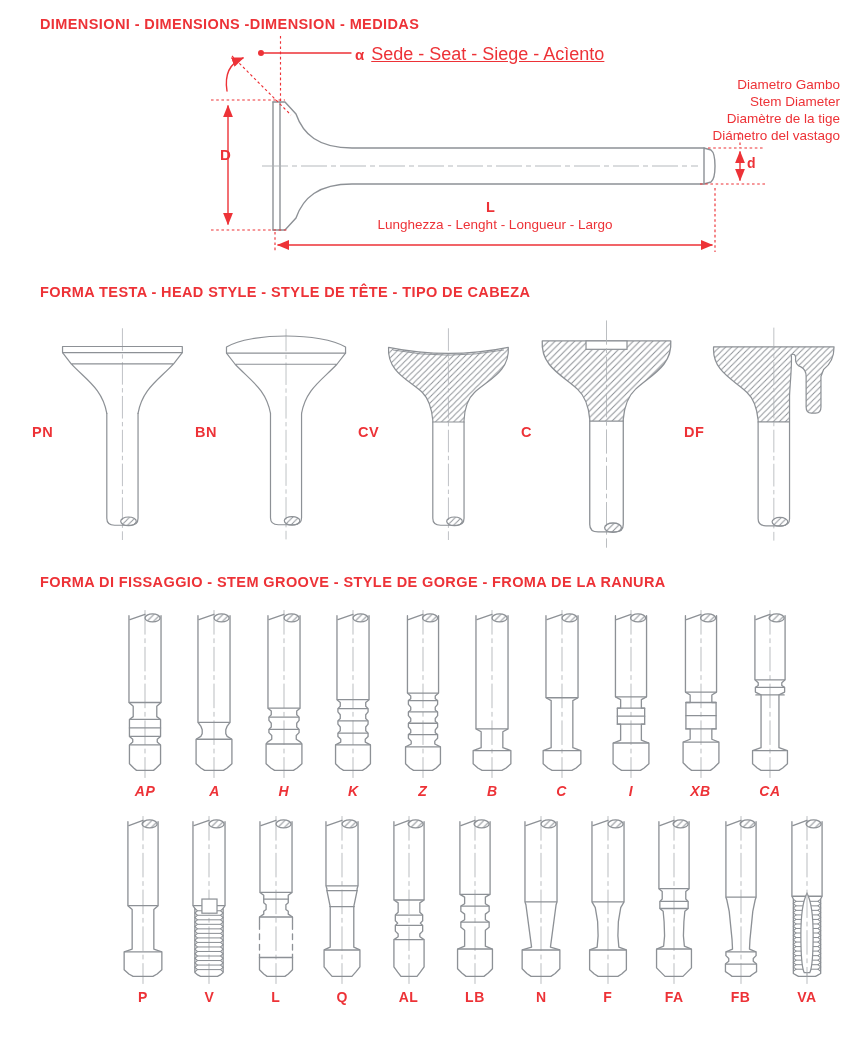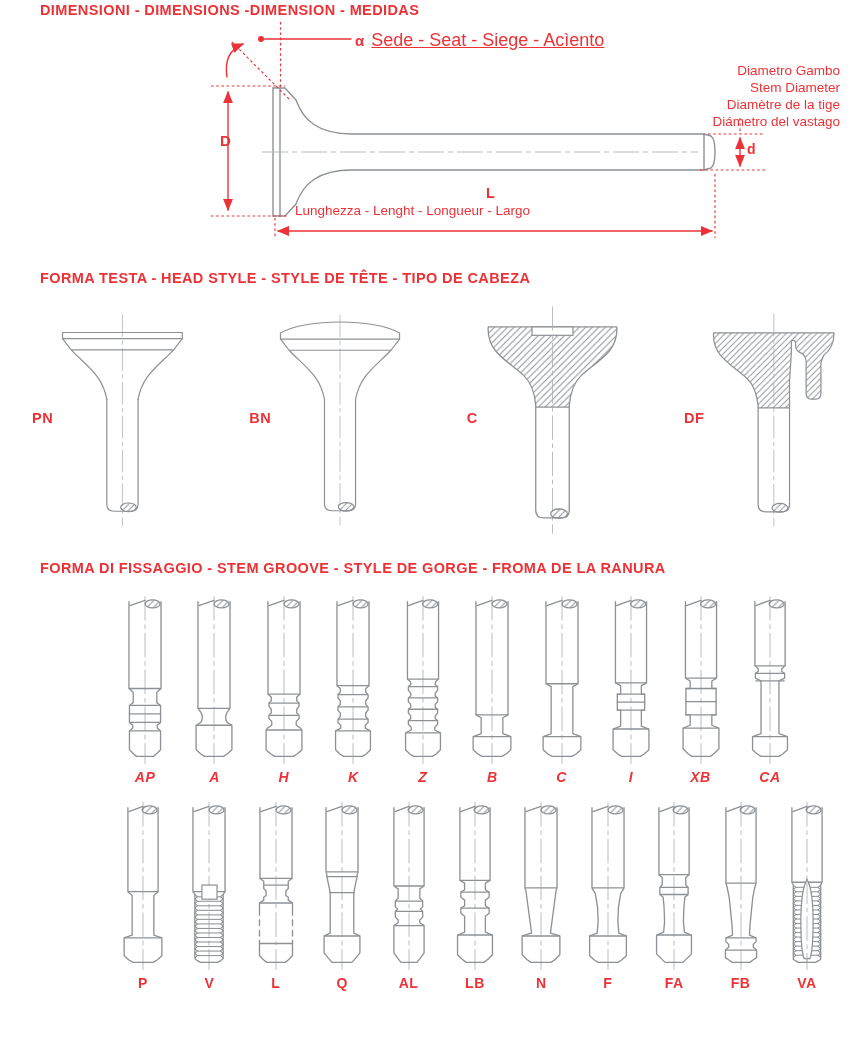--- a/index.html
+++ b/index.html
@@ -1,30 +1,30 @@
 <!DOCTYPE html>
 <html style="--accent: #ED3237; --line: #8D9196;"><head>
 <meta charset="utf-8">
 <style>
   :root{ --accent:#ED3237; --line:#8D9196; --cl:#ADB1B5; }
   html,body{margin:0;padding:0;background:#fff;}
   body{width:860px;font-family:"Liberation Sans",sans-serif;-webkit-font-smoothing:antialiased;}
   .page{width:860px;padding-bottom:18px;}
   h1.sec-title,h2.sec-title{color:var(--accent);font-size:14.5px;line-height:20px;font-weight:bold;
     letter-spacing:.4px;margin:0 0 0 40px;}
-  h1.sec-title{}
+  h1.sec-title{margin-top:14px;}
   .dim-drawing{position:relative;width:860px;height:244px;margin-top:2px;}
   .dim-drawing svg{position:absolute;left:0;top:0;}
   .dim-label{position:absolute;color:var(--accent);font-size:13.5px;line-height:17px;white-space:nowrap;}
   .dim-label.right{text-align:right;}
   .dim-sym{position:absolute;color:var(--accent);font-weight:bold;font-size:15px;}
   .alpha-row{position:absolute;display:flex;align-items:baseline;gap:7px;color:var(--accent);}
   .alpha-row .sym{font-weight:bold;font-size:15px;}
   .alpha-row .txt{font-size:18px;text-decoration:underline;}
-  .center-text{text-align:left;}
+  .center-text{text-align:center;}
   .head-row{display:flex;justify-content:space-between;padding:8px 16px 0 32px;}
   .head-fig{width:160px;display:flex;flex-direction:row;align-items:center;}
   .fig-label{color:var(--accent);font-weight:bold;font-size:14.5px;letter-spacing:.5px;height:18px;line-height:18px;}
   .head-fig .fig-label{margin-bottom:6px;}
   .stem-row{display:flex;justify-content:space-between;}
   .stem-row.r1{padding:18px 57px 0 112px;font-style:italic;}
   .stem-row.r2{padding:16px 20px 0 110px;}
   .stem-fig{width:66px;display:flex;flex-direction:column;align-items:center;}
   .stem-fig .fig-label{margin-top:4px;font-size:14px;}
   .ln{stroke:var(--line);fill:none;stroke-width:1.4;stroke-linejoin:round;stroke-linecap:round;}
@@ -112,20 +112,30 @@
         <div class="fig-label">BN</div>
         <svg viewBox="0 0 160 250" width="160" height="250">
           <line class="cl" x1="80" y1="2" x2="80" y2="246"></line>
           <path class="ln" d="M11,23 C40,6 120,6 149,23 M11,23 V30 M149,23 V30 M11,30 H149"></path>
           <path class="ln" d="M11,30 L21,43 H139 L149,30 M21,43 C39,62 57,72 62,100 M139,43 C121,62 103,72 98,100"></path>
           <path class="ln" d="M62,100 V221 Q62,229 71,229 H89 Q98,229 98,221 V100"></path>
           <ellipse class="hat" cx="87" cy="224.5" rx="9" ry="5"></ellipse>
         </svg>
       </div>
       <div class="head-fig">
+        <div class="fig-label">CV</div>
+        <svg viewBox="0 0 160 250" width="160" height="250">
+          <path class="hat" d="M11,24 C9,52 35,62 50,76 Q60,86 62,108 L62,110 H98 L98,108 Q99,86 110,76 C125,62 151,52 149,24 Q80,38 11,24 Z"></path>
+          <path class="lnthin" d="M16,27 Q80,39 144,27"></path>
+          <line class="cl" x1="80" y1="2" x2="80" y2="246"></line>
+          <path class="ln" d="M62,110 V221 Q62,229 71,229 H89 Q98,229 98,221 V110"></path>
+          <ellipse class="hat" cx="87" cy="224.5" rx="9" ry="5"></ellipse>
+        </svg>
+      </div>
+      <div class="head-fig">
         <div class="fig-label">C</div>
         <svg viewBox="0 0 160 250" width="160" height="250">
           <path class="hat" d="M11,24 H149 C151,52 125,62 111,76 Q100,86 98,108 V110 H62 V108 Q60,86 49,76 C35,62 9,52 11,24 Z"></path>
           <rect class="wht" x="58" y="24" width="44" height="9"></rect>
           <line class="cl" x1="80" y1="2" x2="80" y2="246"></line>
           <path class="ln" d="M62,110 V221 Q62,229 71,229 H89 Q98,229 98,221 V110"></path>
           <ellipse class="hat" cx="87" cy="224.5" rx="9" ry="5"></ellipse>
         </svg>
       </div>
       <div class="head-fig">

